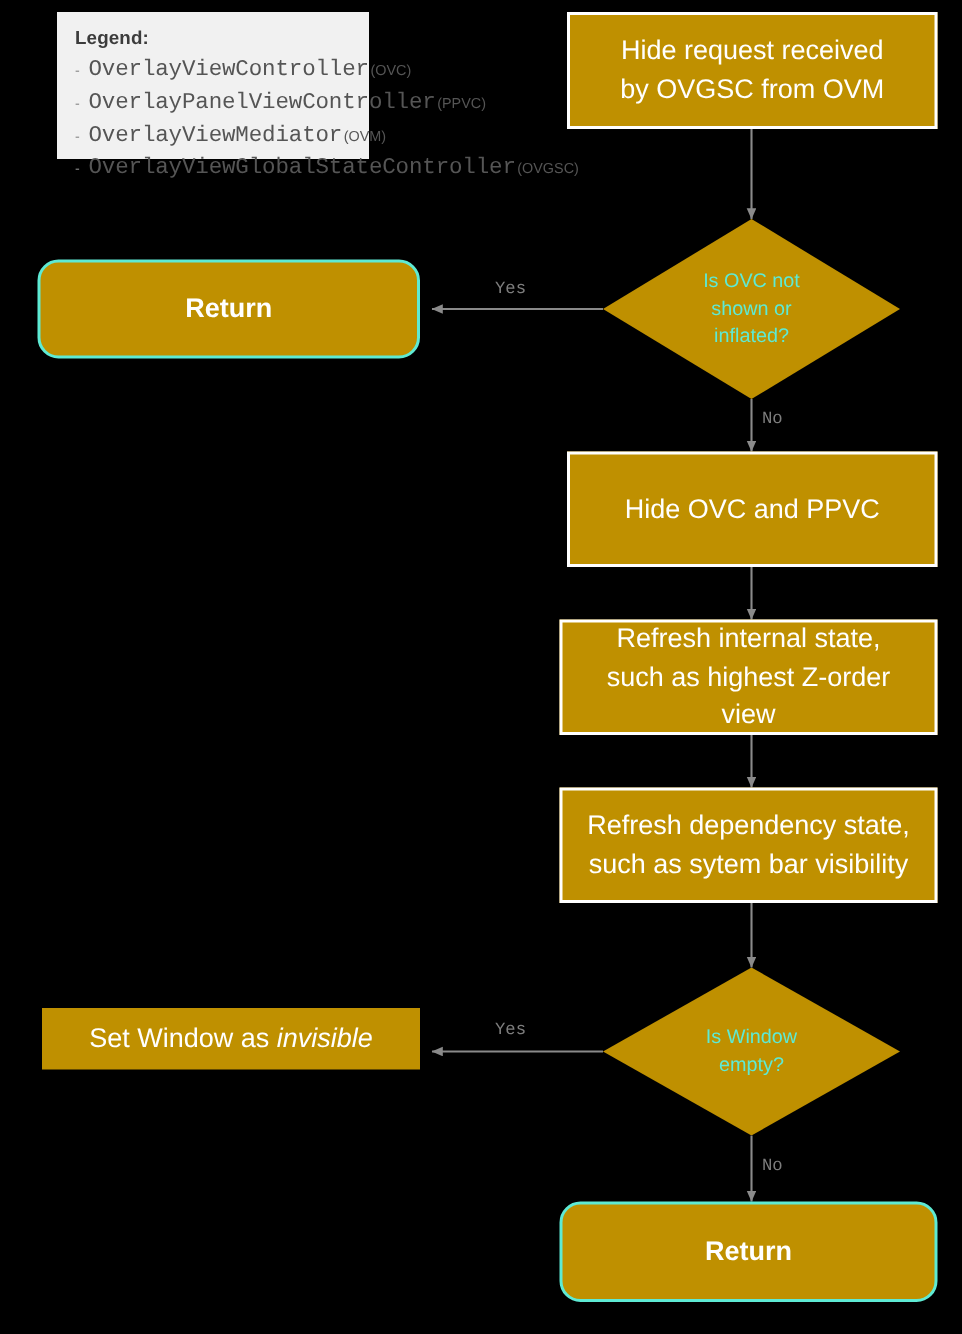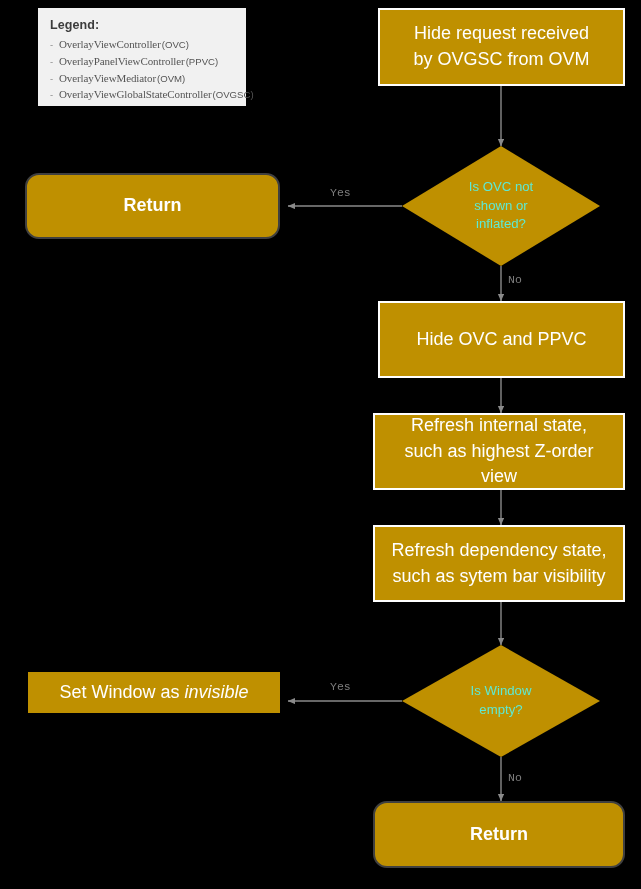--- a/index.html
+++ b/index.html
@@ -56,22 +56,22 @@
     white-space: nowrap;
   }
   .legend-bullet {
     color: #8a8a8a;
     width: 9px;
     flex: 0 0 9px;
     font-family: "Liberation Sans", sans-serif;
     font-size: 9.5px;
   }
   .legend-class {
-    font-family: Liberation Serif, serif;
-    font-size: 11px;
+    font-family: Liberation Mono, monospace;
+    font-size: 15px;
     color: #555555;
     letter-spacing: -0.1px;
   }
   .legend-abbr {
     font-family: "Liberation Sans", sans-serif;
     font-size: 9.6px;
     color: #555555;
     margin-left: 1px;
   }
 
@@ -91,21 +91,21 @@
   .node-process {
     background: #bf9000;
     border: 2px solid #ffffff;
   }
   .node-plain {
     background: #bf9000;
     border: none;
   }
   .node-terminal {
     background: #bf9000;
-    border: 2px solid #404040;
+    border: 2px solid #5eead4;
     border-radius: 14px;
     font-weight: bold;
   }
   .node-label {
     display: block;
     padding: 0 10px;
   }
   .italic { font-style: italic; }
 
   

